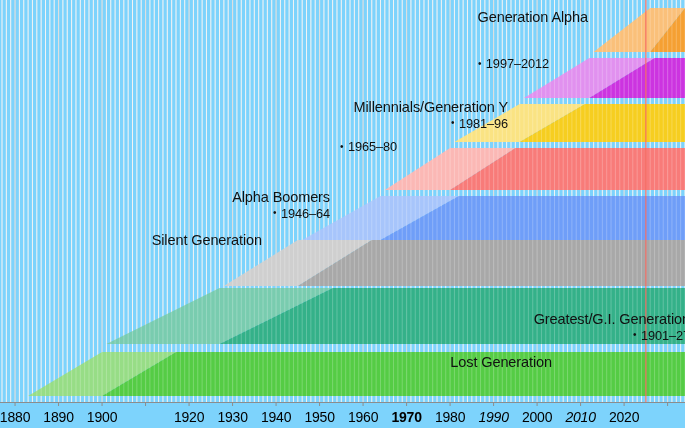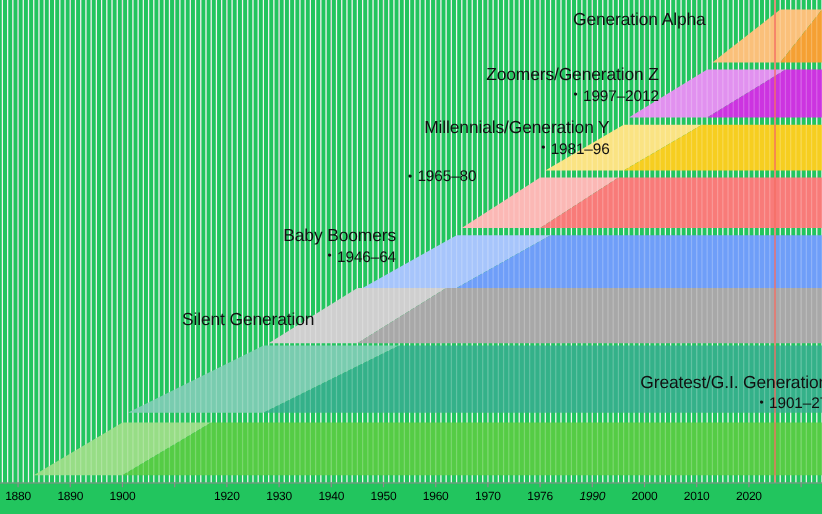--- a/index.html
+++ b/index.html
@@ -5,21 +5,21 @@
   * { box-sizing: border-box; }
   html, body {
     margin: 0; padding: 0;
     background: #ffffff;
     font-family: "Liberation Sans", sans-serif;
   }
   #chart-root {
     position: relative;
     width: 685px;
     height: 428px;
-    background: #22c55e;
+    background: #7dd3fc;
     overflow: hidden;
   }
   #plot-svg {
     position: absolute;
     left: 0; top: 0;
     width: 685px;
     height: 428px;
     display: block;
   }
   .gen-label {
@@ -41,21 +41,21 @@
     color: #111111;
     margin-top: 1px;
   }
   .gen-years .bullet {
     font-size: 10px;
     vertical-align: 1.5px;
     padding-right: 1px;
   }
   .tick-label {
     position: absolute;
-    font-size: 10px;
+    font-size: 14px;
     color: #000000;
     text-align: right;
     transform: translateX(-50%);
     white-space: nowrap;
     letter-spacing: -0.2px;
   }
 </style>
 </head>
 <body>
 
@@ -434,57 +434,57 @@
       <line x1="580.5923566878981" y1="402" x2="580.5923566878981" y2="406" stroke="#8c8c8c" stroke-width="1"></line>
       <line x1="624.0955414012739" y1="402" x2="624.0955414012739" y2="406" stroke="#8c8c8c" stroke-width="1"></line>
       <line x1="667.5987261146497" y1="402" x2="667.5987261146497" y2="406" stroke="#8c8c8c" stroke-width="1"></line>
     </svg>
 
   <div id="band-labels">
       <div class="gen-label" style="right: 97px; top: 10px;">
         <div class="gen-name">Generation Alpha</div>
       </div>
       <div class="gen-label" style="right: 136px; top: 56px;">
-        <div class="gen-name">Zoomers/Generation Z</div>
         <div class="gen-years"><span class="bullet">•</span> 1997–2012</div>
       </div>
       <div class="gen-label" style="right: 177px; top: 100px;">
         <div class="gen-name">Millennials/Generation Y</div>
         <div class="gen-years"><span class="bullet">•</span> 1981–96</div>
       </div>
       <div class="gen-label" style="right: 288px; top: 139px;">
         <div class="gen-years"><span class="bullet">•</span> 1965–80</div>
       </div>
       <div class="gen-label" style="right: 355px; top: 190px;">
-        <div class="gen-name">Baby Boomers</div>
+        <div class="gen-name">Alpha Boomers</div>
         <div class="gen-years"><span class="bullet">•</span> 1946–64</div>
       </div>
-      <div class="gen-label" style="right: 423px; top: 233px; margin-top: 27px;">
+      <div class="gen-label" style="right: 423px; top: 233px;">
         <div class="gen-name">Silent Generation</div>
       </div>
       <div class="gen-label" style="right: -5px; top: 312px;">
         <div class="gen-name">Greatest/G.I. Generation</div>
         <div class="gen-years"><span class="bullet">•</span> 1901–27</div>
       </div>
       <div class="gen-label" style="right: 133px; top: 355px;">
+        <div class="gen-name">Lost Generation</div>
       </div>
     </div>
 
   <div id="axis-labels">
       <div class="tick-label" style="left: 15.051px; top: 409px;">1880</div>
       <div class="tick-label" style="left: 58.5541px; top: 409px;">1890</div>
       <div class="tick-label" style="left: 102.057px; top: 409px;">1900</div>
       <div class="tick-label" style="left: 145.561px; top: 409px; margin-top: 32px;">1910</div>
       <div class="tick-label" style="left: 189.064px; top: 409px;">1920</div>
       <div class="tick-label" style="left: 232.567px; top: 409px;">1930</div>
       <div class="tick-label" style="left: 276.07px; top: 409px;">1940</div>
       <div class="tick-label" style="left: 319.573px; top: 409px;">1950</div>
       <div class="tick-label" style="left: 363.076px; top: 409px;">1960</div>
-      <div class="tick-label" style="left: 406.58px; top: 409px;">1970</div>
-      <div class="tick-label" style="left: 450.083px; top: 409px;">1976</div>
+      <div class="tick-label" style="left: 406.58px; top: 409px; font-weight: bold;">1970</div>
+      <div class="tick-label" style="left: 450.083px; top: 409px;">1980</div>
       <div class="tick-label" style="left: 493.586px; top: 409px; font-style: italic;">1990</div>
       <div class="tick-label" style="left: 537.089px; top: 409px;">2000</div>
-      <div class="tick-label" style="left: 580.592px; top: 409px;">2010</div>
+      <div class="tick-label" style="left: 580.592px; top: 409px; font-style: italic;">2010</div>
       <div class="tick-label" style="left: 624.096px; top: 409px;">2020</div>
       <div class="tick-label" style="left: 694px; top: 409px; margin-left: 16px;">2030</div>
     </div>
 
 </div>
 
 </body></html>

